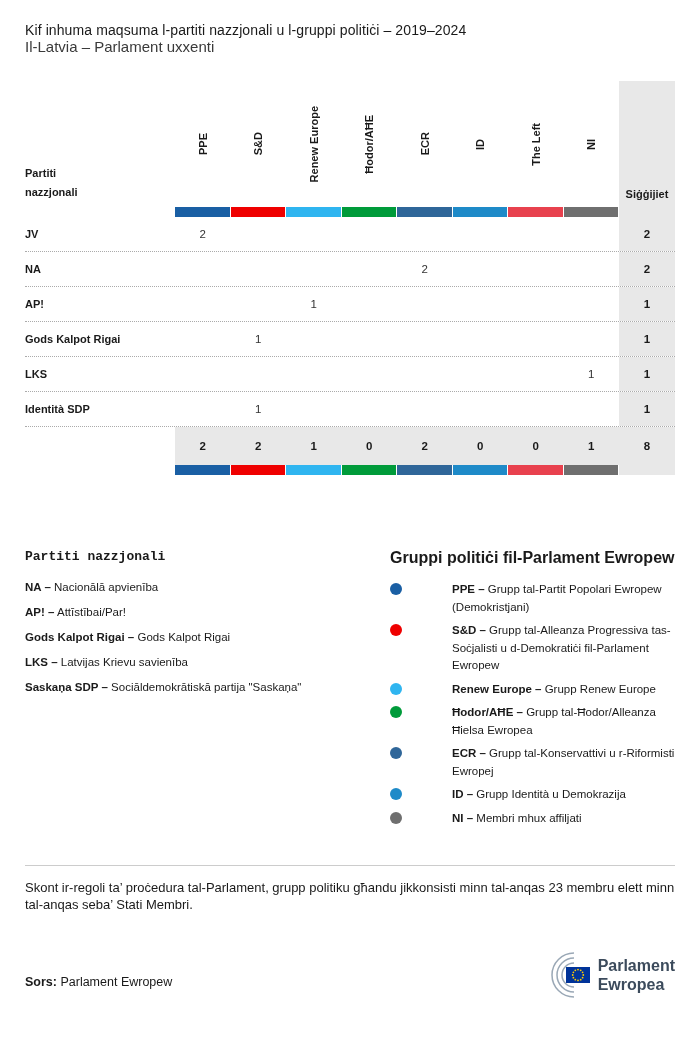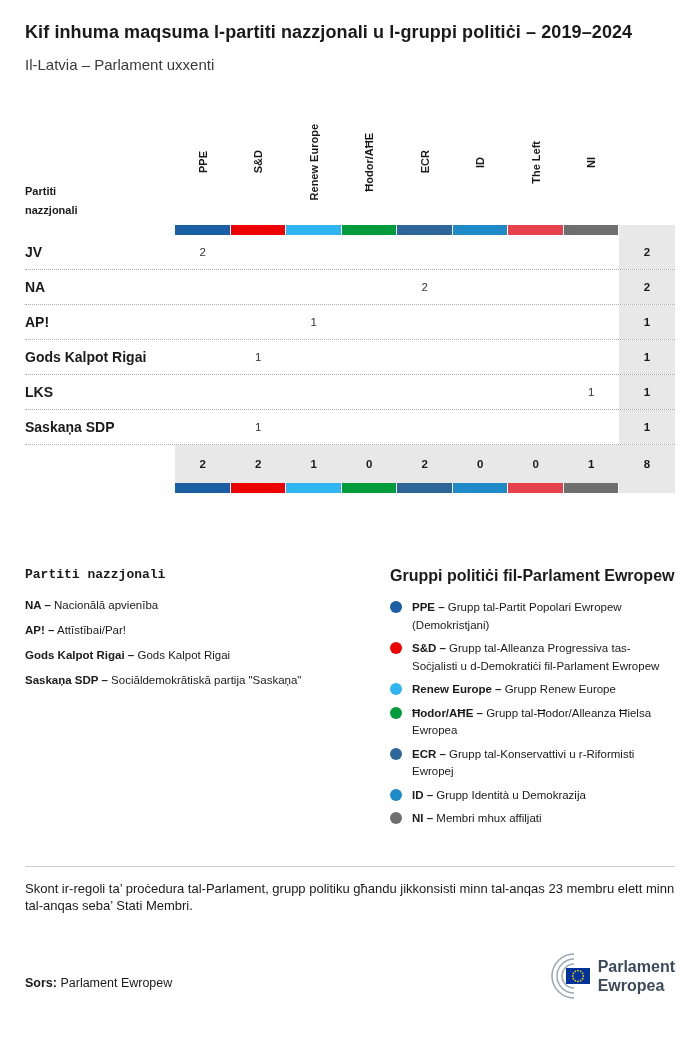--- a/index.html
+++ b/index.html
@@ -3,21 +3,21 @@
 <meta charset="utf-8">
 <style>
   * { margin:0; padding:0; box-sizing:border-box; }
   html,body { background:#fff; }
   body {
     width:700px; height:1038px; position:relative; overflow:hidden;
     font-family:"Liberation Sans", sans-serif; color:#1a1a1a;
   }
   .page { padding:22px 25px 0 25px; }
 
-  h1 { font-size:18px; font-weight:bold; letter-spacing:.1px; margin-bottom:13px; }
+  h1 { font-size:14px; font-weight:normal; letter-spacing:.1px; }
   .subtitle { font-size:15px; color:#3a3a3a; margin-bottom:26px; }
 
   
   .table { width:650px; }
   .trow { display:flex; }
   .c-party { flex:0 0 150px; width:150px; }
   .c-g     { flex:0 0 55.5px; width:55.5px; }
   .c-seat  { flex:0 0 56px; width:56px; }
 
   .head { height:126px; }
@@ -33,39 +33,39 @@
   }
   .seatcol { background:#e8e8e8; }
   .seathead { display:flex; align-items:flex-end; justify-content:center; }
   .seats-label { font-size:11px; font-weight:bold; padding-bottom:7px; }
 
   .bars { height:10px; }
   .bars .c-g { border-right:1px solid #fff; }
 
   .drow { height:35px; align-items:stretch; border-bottom:1px dotted #ababab; }
   .drow > div { display:flex; align-items:center; }
-  .pname { font-size:14px; font-weight:bold; padding-right:6px; }
+  .pname { font-size:11px; font-weight:bold; padding-right:6px; }
   .val  { justify-content:center; font-size:11.5px; color:#333; }
   .sval { justify-content:center; font-size:11.5px; font-weight:bold; }
 
   .totals { height:38px; }
   .totals > div { display:flex; align-items:center; justify-content:center; }
   .totals .c-g, .totals .c-seat { background:#e8e8e8; font-size:11.5px; font-weight:bold; }
 
   
   .legend { display:flex; margin-top:74px; }
   .legend-left { flex:0 0 365px; width:365px; padding-right:25px; }
   .legend-right { flex:1; }
   .mono-heading {
     font-family:"Liberation Mono","DejaVu Sans Mono",monospace;
     font-size:13px; font-weight:bold; margin-bottom:15px;
   }
   .party-item { font-size:11.5px; line-height:16px; margin-bottom:9px; }
   .legend-right h2 { font-size:16px; font-weight:bold; margin-bottom:14px; }
-  .group-item { display:flex; margin-bottom:6px; }
+  .group-item { display:flex; margin-bottom:6px;gap:40px; }
   .dot { flex:0 0 12px; width:12px; height:12px; border-radius:50%; margin:2px 10px 0 0; }
   .group-text { font-size:11.5px; line-height:17.5px; max-width:258px; }
   b { font-weight:bold; }
 
   
   .rule { border:0; border-top:1px solid #ccc; margin:32px 0 13px 0; }
   .footnote { font-size:13px; line-height:17px; color:#1a1a1a; }
   .bottom { display:flex; justify-content:space-between; align-items:flex-end; margin-top:38px; }
   .source { font-size:12.5px; padding-bottom:10px;text-align:right; }
   .logo { display:flex; align-items:center; }
@@ -102,20 +102,23 @@
         </div>
       <div class="c-g hcell">
           <span class="vlabel">ID</span>
         </div>
       <div class="c-g hcell">
           <span class="vlabel">The Left</span>
         </div>
       <div class="c-g hcell">
           <span class="vlabel">NI</span>
         </div>
+      <div class="c-seat seatcol seathead">
+        <span class="seats-label">Siġġijiet</span>
+      </div>
     </div>
 
     <div class="trow bars">
       <div class="c-party"></div>
       <div class="c-g" style="background-color: rgb(26, 95, 164);"></div>
       <div class="c-g" style="background-color: rgb(239, 0, 0);"></div>
       <div class="c-g" style="background-color: rgb(47, 181, 240);"></div>
       <div class="c-g" style="background-color: rgb(0, 155, 58);"></div>
       <div class="c-g" style="background-color: rgb(47, 102, 153);"></div>
       <div class="c-g" style="background-color: rgb(30, 138, 200);"></div>
@@ -183,21 +186,21 @@
       <div class="c-g val"></div>
       <div class="c-g val"></div>
       <div class="c-g val"></div>
       <div class="c-g val"></div>
       <div class="c-g val"></div>
       <div class="c-g val">1</div>
       <div class="c-seat seatcol sval">1</div>
     </div>
 
     <div class="trow drow">
-      <div class="c-party pname">Saskaņa SDP</div>
+      <div class="c-party pname">Identità SDP</div>
       <div class="c-g val"></div>
       <div class="c-g val">1</div>
       <div class="c-g val"></div>
       <div class="c-g val"></div>
       <div class="c-g val"></div>
       <div class="c-g val"></div>
       <div class="c-g val"></div>
       <div class="c-g val"></div>
       <div class="c-seat seatcol sval">1</div>
     </div>
@@ -229,20 +232,21 @@
     </div>
   </div>
 
   <div class="legend">
 
     <div class="legend-left">
       <h2 class="mono-heading">Partiti nazzjonali</h2>
       <div class="party-item"><b>NA –</b> <span>Nacionālā apvienība</span></div>
       <div class="party-item"><b>AP! –</b> <span>Attīstībai/Par!</span></div>
       <div class="party-item"><b>Gods Kalpot Rigai –</b> <span>Gods Kalpot Rigai</span></div>
+      <div class="party-item"><b>LKS –</b> <span>Latvijas Krievu savienība</span></div>
       <div class="party-item"><b>Saskaņa SDP –</b> <span>Sociāldemokrātiskā partija "Saskaņa"</span></div>
     </div>
 
     <div class="legend-right">
       <h2>Gruppi politiċi fil-Parlament Ewropew</h2>
 
       <div class="group-item">
         <span class="dot" style="background-color: rgb(26, 95, 164);"></span>
         <span class="group-text"><b>PPE –</b> <span>Grupp tal-Partit Popolari Ewropew (Demokristjani)</span></span>
       </div>

